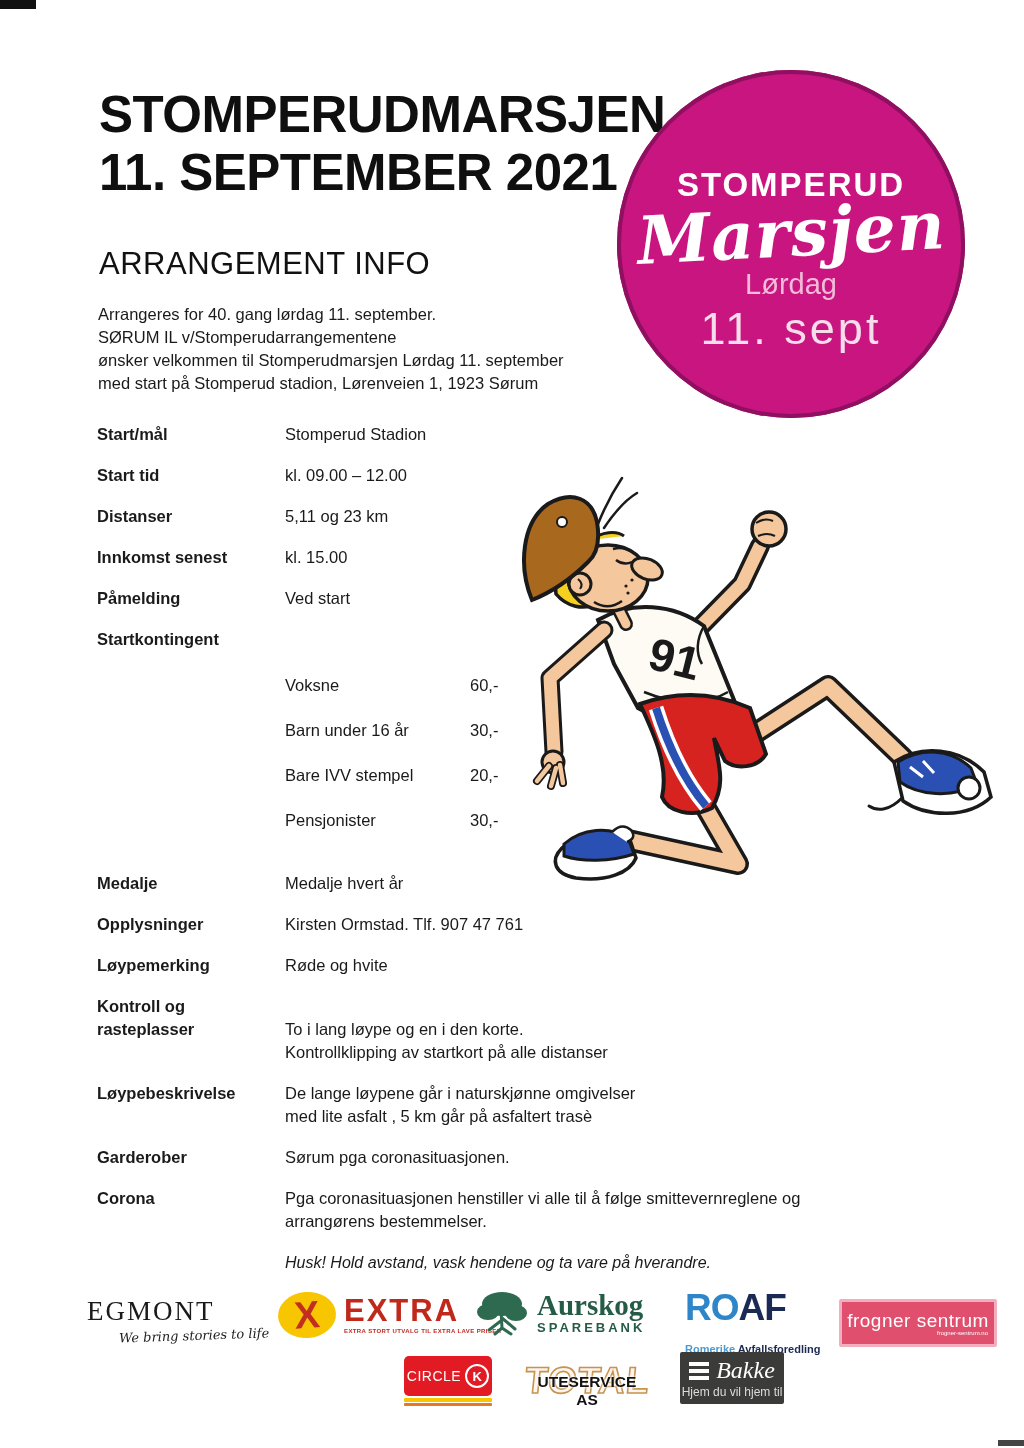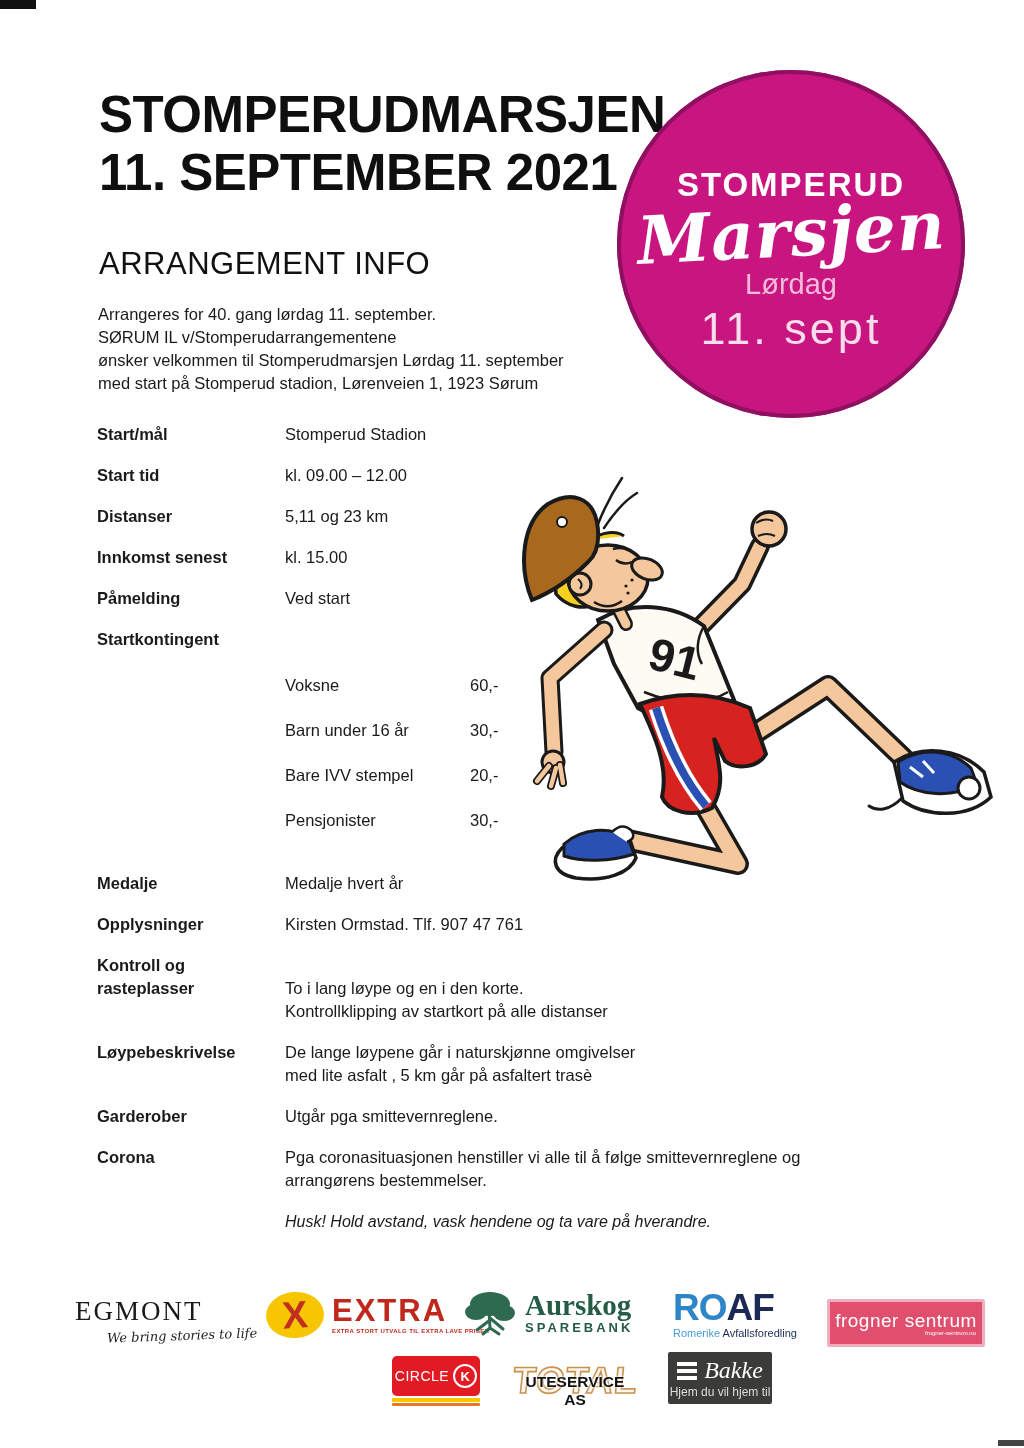--- a/index.html
+++ b/index.html
@@ -37,21 +37,21 @@
   .irow .val{white-space:pre-line;}
   .irow .val.pad-top{padding-top:23px;}
   .sub-row{display:flex;line-height:22px;}
   .sub-name{width:185px;}
   .note .val{font-style:italic;font-size:16px;}
 
   
   .runner{left:498px;top:466px;width:514px;height:458px;}
 
   
-  .sponsor-row{left:0;width:940px;height:62px;}
+  .sponsor-row{left:12px;width:940px;height:62px;}
   .row1{top:1286px;} .row2{top:1350px;}
   .logo{position:absolute;display:flex;align-items:center;}
 
   .egmont{left:75px;top:10px;flex-direction:column;align-items:flex-start;}
   .egmont .eg-name{font-family:"Liberation Serif",serif;font-size:27px;letter-spacing:2px;color:#1a1a1a;}
   .egmont .eg-tag{font-family:"DejaVu Serif",serif;font-style:italic;font-size:13px;color:#222;
                   margin-left:32px;margin-top:1px;transform:rotate(-2deg);}
 
   .extra{left:266px;top:6px;}
   .extra-x{width:58px;height:46px;background:#f7c600;border-radius:50%;display:flex;
@@ -62,21 +62,21 @@
   .extra-tag{color:#c0281c;font-weight:700;font-size:6px;letter-spacing:0.4px;margin-top:2px;}
 
   .aurskog{left:463px;top:2px;}
   .aur-txt{margin-left:8px;display:flex;flex-direction:column;}
   .aur-name{font-family:"Liberation Serif",serif;font-weight:700;font-size:29px;color:#255c45;line-height:28px;}
   .aur-sub{font-size:13px;font-weight:700;letter-spacing:3px;color:#255c45;margin-top:1px;}
 
   .roaf{left:673px;top:4px;flex-direction:column;align-items:flex-start;}
   .roaf-name{font-weight:700;font-size:37px;line-height:36px;letter-spacing:-1px;}
   .roaf-ro{color:#2e86c8;} .roaf-af{color:#1b2a54;}
-  .roaf-sub{font-size:11px;font-weight:400;margin-top:1px;}
+  .roaf-sub{font-size:11px;font-weight:700;margin-top:17px;}
   .roaf-sub .s1{color:#4a9bd4;} .roaf-sub .s2{color:#1b2a54;}
 
   .frogner{left:827px;top:13px;width:152px;height:42px;background:#e0506e;
            border:3px solid #f2aebf;border-radius:2px;flex-direction:column;
            justify-content:center;align-items:center;}
   .frg-name{color:#fff;font-size:19px;letter-spacing:0.5px;line-height:19px;}
   .frg-sub{color:#fff;font-size:6px;align-self:flex-end;margin-right:6px;}
 
   .tb{left:158px;top:6px;}
   .tb-txt{margin-left:10px;display:flex;flex-direction:column;}
@@ -177,34 +177,38 @@
 
   <div class="irow">
     <div class="label">Medalje</div>
     <div class="val">Medalje hvert år</div>
   </div>
   <div class="irow">
     <div class="label">Opplysninger</div>
     <div class="val">Kirsten Ormstad. Tlf. 907 47 761</div>
   </div>
   <div class="irow">
+    <div class="label">Løypemerking</div>
+    <div class="val">Røde og hvite</div>
+  </div>
+  <div class="irow">
     <div class="label">Kontroll og
 rasteplasser</div>
     <div class="val">
 To i lang løype og en i den korte.
 Kontrollklipping av startkort på alle distanser</div>
   </div>
   <div class="irow">
     <div class="label">Løypebeskrivelse</div>
     <div class="val">De lange løypene går i naturskjønne omgivelser
 med lite asfalt , 5 km går på asfaltert trasè</div>
   </div>
   <div class="irow">
     <div class="label">Garderober</div>
-    <div class="val">Utgår pga smittevernreglene.</div>
+    <div class="val">Sørum pga coronasituasjonen.</div>
   </div>
   <div class="irow">
     <div class="label">Corona</div>
     <div class="val">Pga coronasituasjonen henstiller vi alle til å følge smittevernreglene og
 arrangørens bestemmelser.</div>
   </div>
   <div class="irow note">
     <div class="label"></div>
     <div class="val">Husk! Hold avstand, vask hendene og ta vare på hverandre.</div>
   </div>

